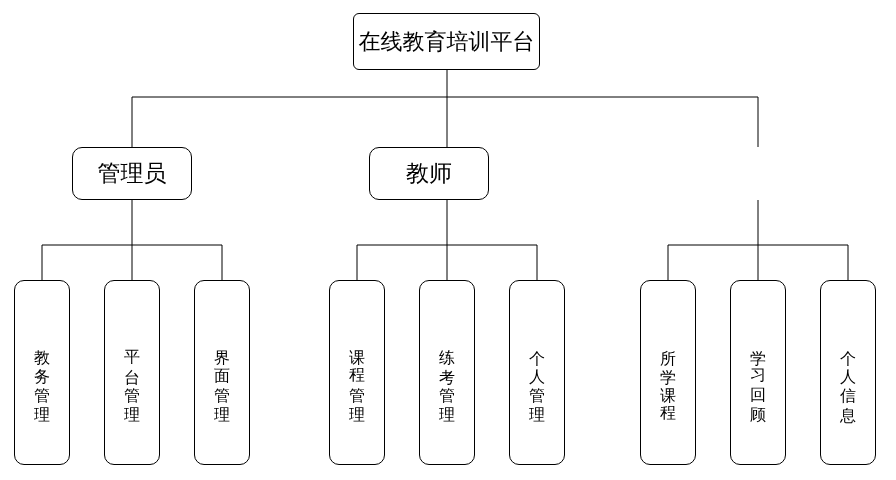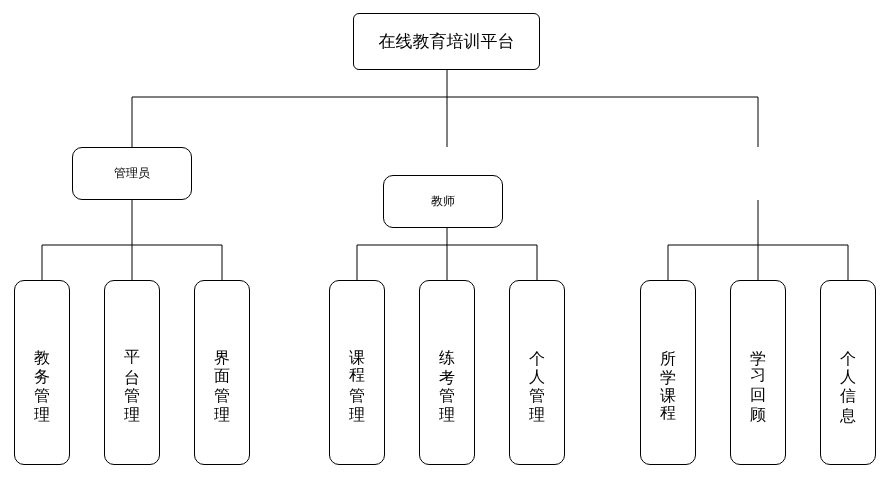--- a/index.html
+++ b/index.html
@@ -27,30 +27,30 @@
     border: 1px solid #000000;
     display: flex;
     align-items: center;
     justify-content: center;
     text-align: center;
   }
   .root-node {
     left: 353px; top: 13px;
     width: 187px; height: 57px;
     border-radius: 6px;
-    font-size: 17px;
+    font-size: 22px;
   }
   .branch-node {
     width: 120px; height: 53px;
     top: 147px;
     border-radius: 10px;
-    font-size: 12px;
+    font-size: 23px;
   }
   .branch-admin   { left: 72px;  }
-  .branch-teacher { left: 383px; margin-top: 28px; }
+  .branch-teacher { left: 369px; }
   .branch-student { left: 698px; }
   .leaf-node {
     width: 56px; height: 185px;
     top: 280px;
     border-radius: 10px;
     font-size: 16px;
   }
   .leaf-label {
     writing-mode: vertical-lr;
     text-orientation: upright;

